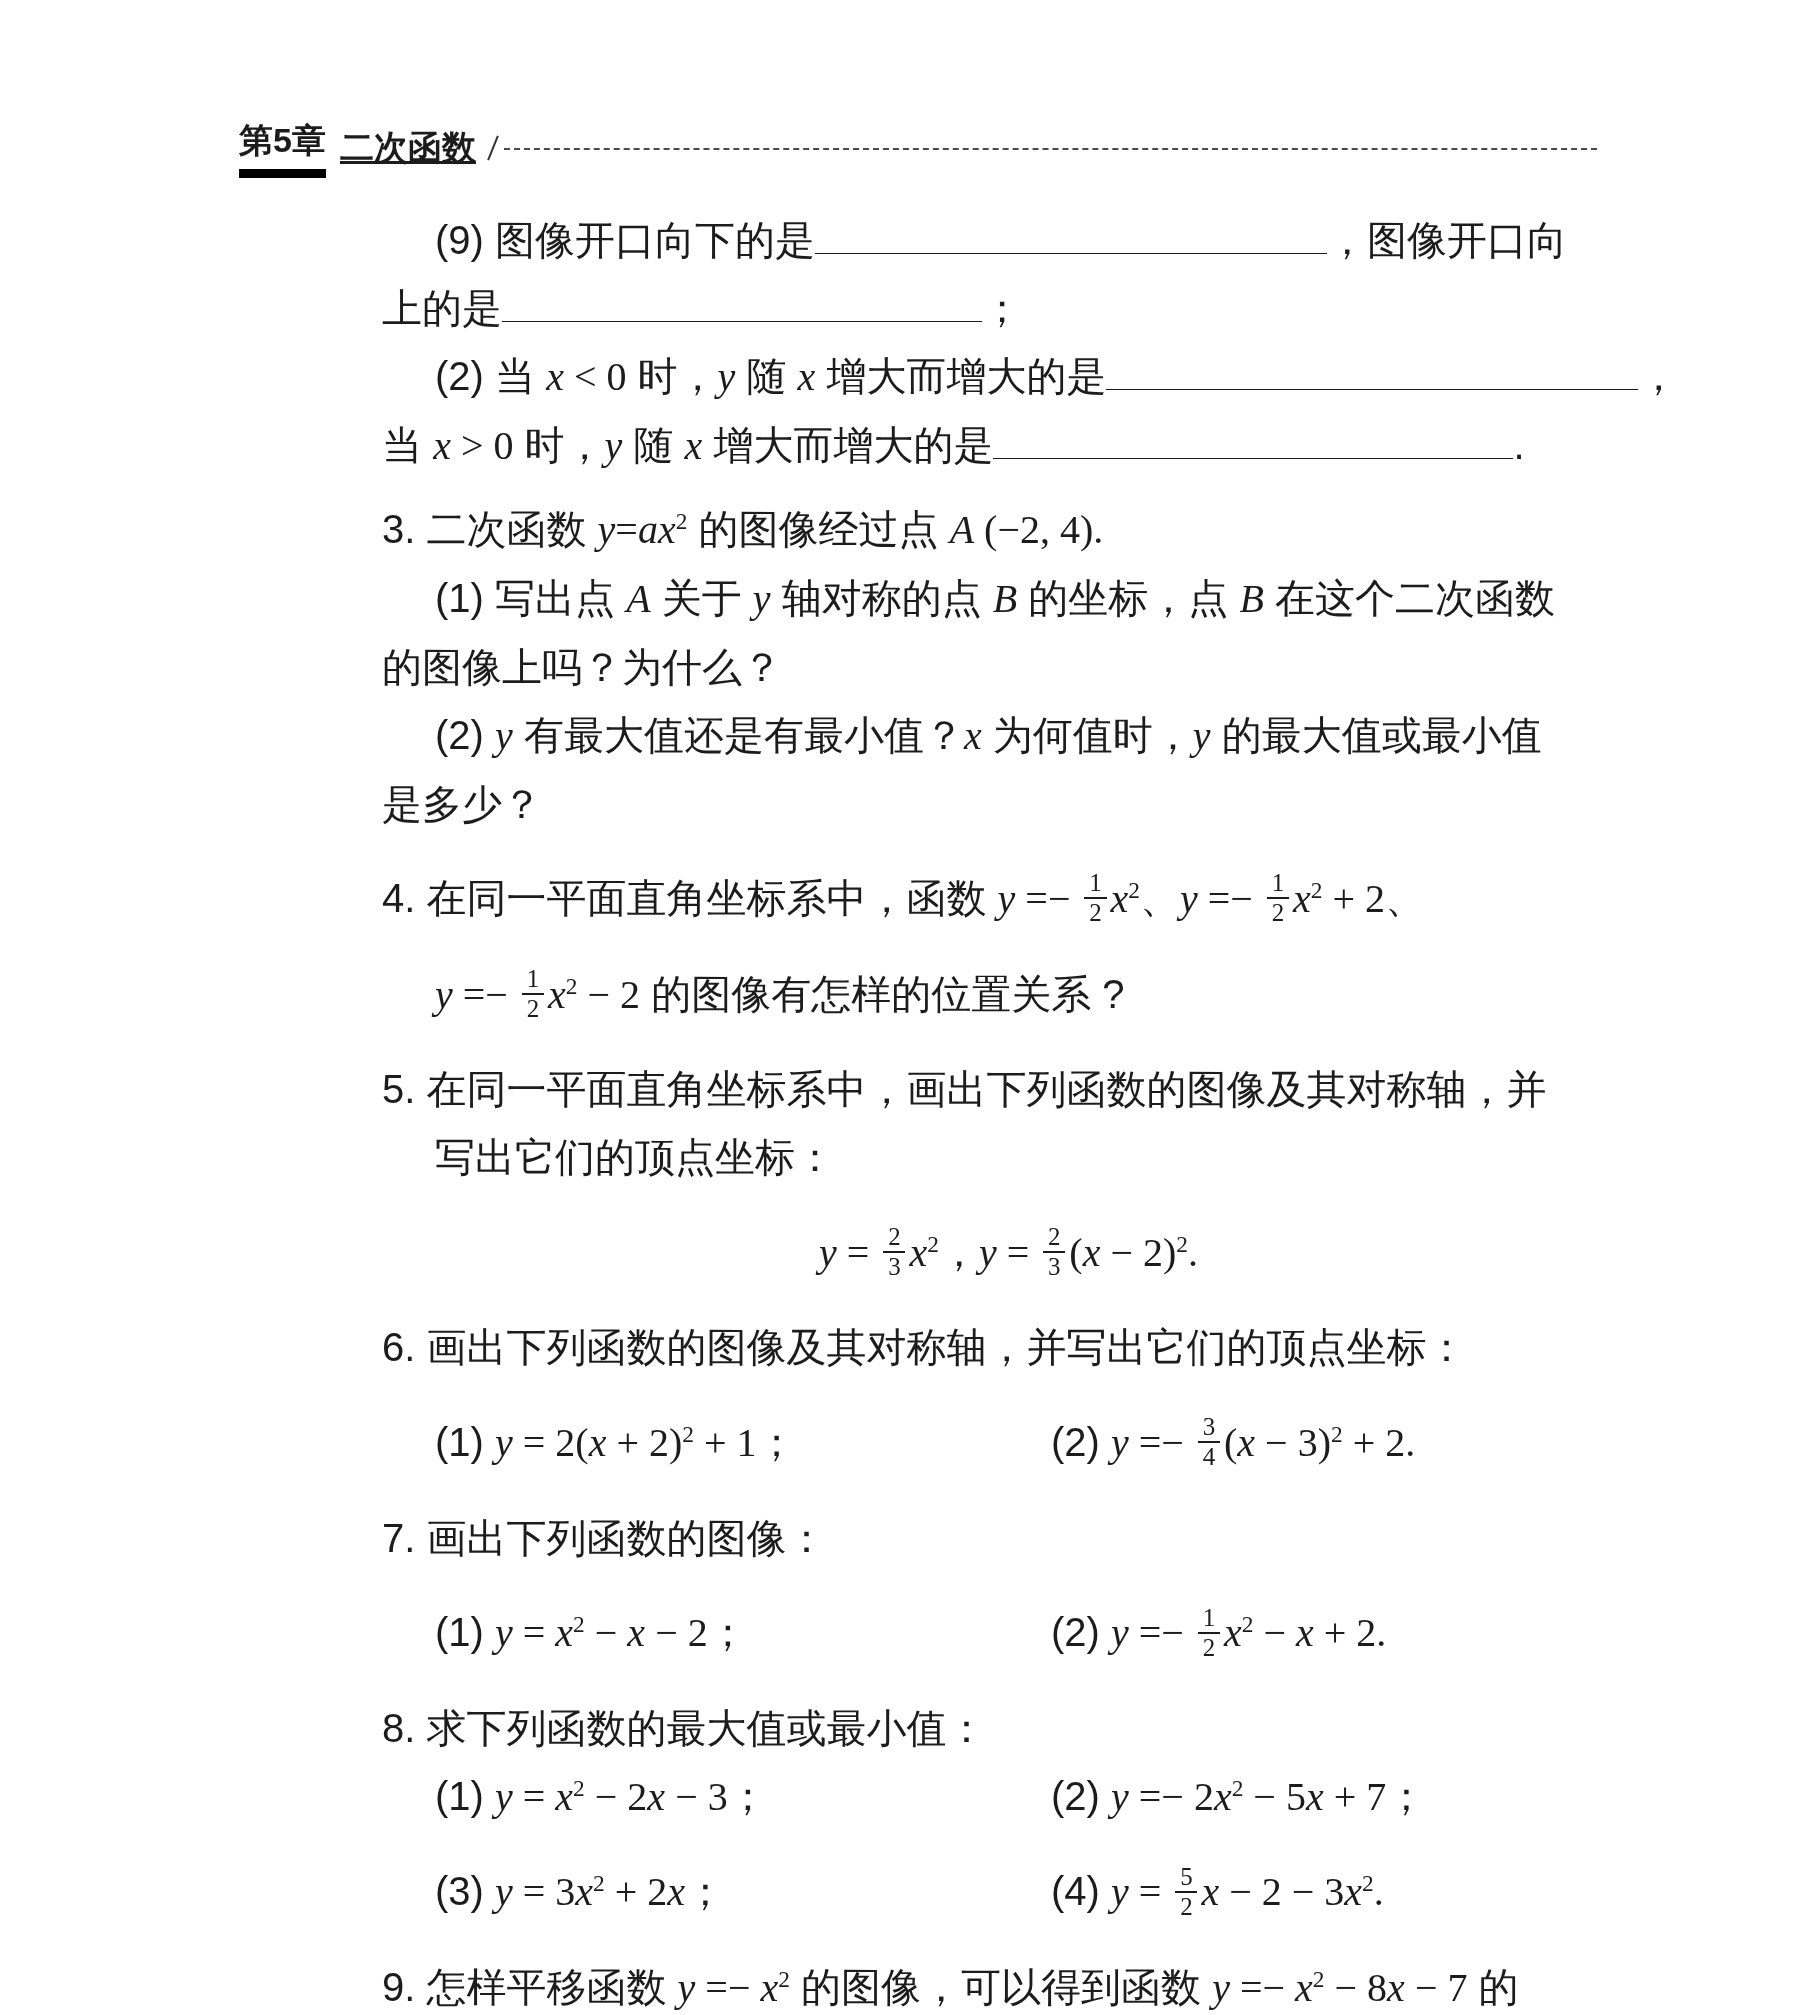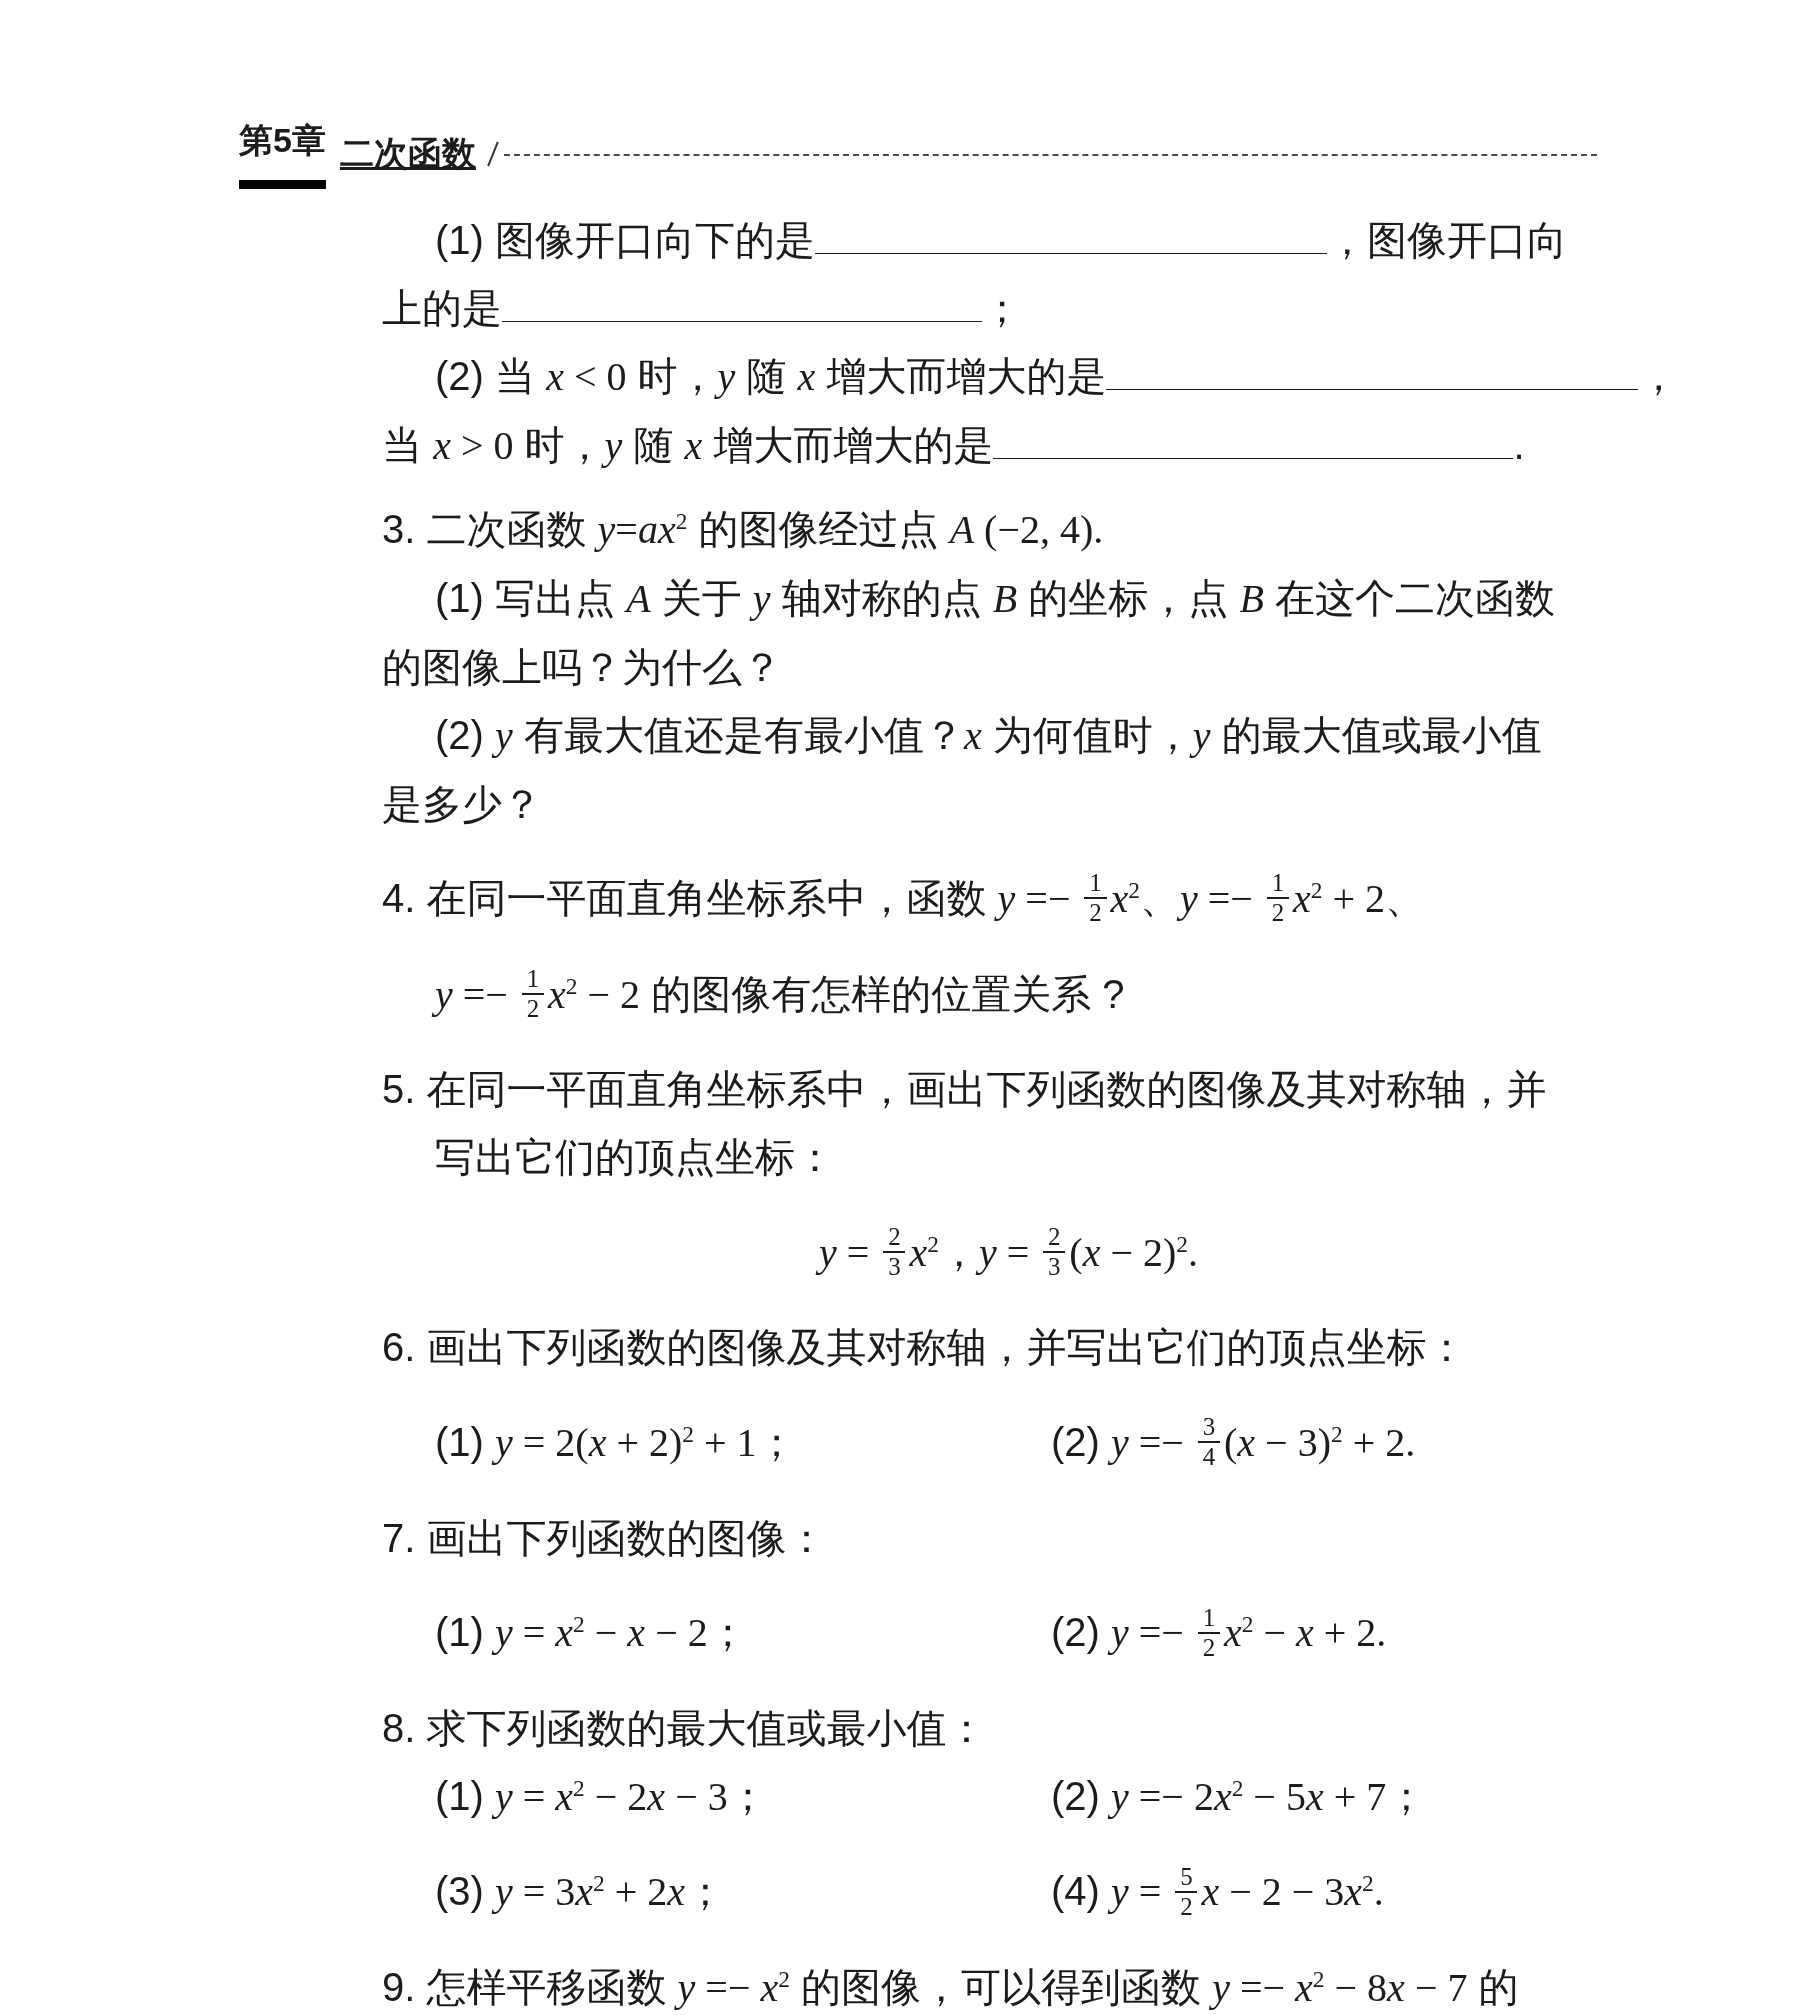--- a/index.html
+++ b/index.html
@@ -12,21 +12,21 @@
     color:#1c1c1c;
   }
   
   .header{
     position:absolute;left:239px;top:118px;right:221px;
     display:flex;align-items:center;
     font-size:34px;font-weight:bold;white-space:nowrap;
   }
   .chapter{
     display:inline-block;
-    padding-bottom:16px;
+    padding-bottom:5px;
     border-bottom:9.7px solid #000;
   }
   .chapter-title{margin-left:14px;text-decoration:underline;}
   .slash-mark{
     display:inline-block;width:0;height:26px;
     border-left:2.4px solid #333;
     transform:rotate(22deg);
     margin:0 10.5px 0 16px;
   }
   .dashed-rule{
@@ -73,21 +73,21 @@
 <body style="color: rgb(28, 28, 28);">
 
 <div class="header">
   <span class="chapter">第5章</span>
   <span class="chapter-title">二次函数</span>
   <span class="slash-mark"></span>
   <span class="dashed-rule"></span>
 </div>
 
 <div class="content">
-    <div class="line sub"><span class="ct">(1) 图像开口向下的是</span><span class="blank" style="width: 512px;"></span><span class="ct">，图像开口向</span></div>
+    <div class="line sub"><span class="ct">(9) 图像开口向下的是</span><span class="blank" style="width: 512px;"></span><span class="ct">，图像开口向</span></div>
     <div class="line cont2"><span class="ct">上的是</span><span class="blank" style="width: 480px;"></span><span class="ct">；</span></div>
     <div class="line sub"><span class="ct">(2) 当 </span><span class="mi">x</span><span class="mn"> &lt; 0</span><span class="ct"> 时，</span><span class="mi">y</span><span class="ct"> 随 </span><span class="mi">x</span><span class="ct"> 增大而增大的是</span><span class="blank" style="width: 532px;"></span><span class="ct">，</span></div>
     <div class="line cont2"><span class="ct">当 </span><span class="mi">x</span><span class="mn"> &gt; 0</span><span class="ct"> 时，</span><span class="mi">y</span><span class="ct"> 随 </span><span class="mi">x</span><span class="ct"> 增大而增大的是</span><span class="blank" style="width: 520px;"></span><span class="ct">.</span></div>
     <div class="line prob"><span class="ct">3. 二次函数 </span><span class="mi">y</span><span class="mn">=</span><span class="mi">ax</span><sup class="exp">2</sup><span class="ct"> 的图像经过点 </span><span class="mi">A</span><span class="mn"> (−2, 4).</span></div>
     <div class="line sub"><span class="ct">(1) 写出点 </span><span class="mi">A</span><span class="ct"> 关于 </span><span class="mi">y</span><span class="ct"> 轴对称的点 </span><span class="mi">B</span><span class="ct"> 的坐标，点 </span><span class="mi">B</span><span class="ct"> 在这个二次函数</span></div>
     <div class="line cont2"><span class="ct">的图像上吗？为什么？</span></div>
     <div class="line sub"><span class="ct">(2) </span><span class="mi">y</span><span class="ct"> 有最大值还是有最小值？</span><span class="mi">x</span><span class="ct"> 为何值时，</span><span class="mi">y</span><span class="ct"> 的最大值或最小值</span></div>
     <div class="line cont2"><span class="ct">是多少？</span></div>
     <div class="line prob tall"><span class="ct">4. 在同一平面直角坐标系中，函数 </span><span class="mi">y</span><span class="mn"> =− </span><span class="frac">
         <span class="fn">1</span>

